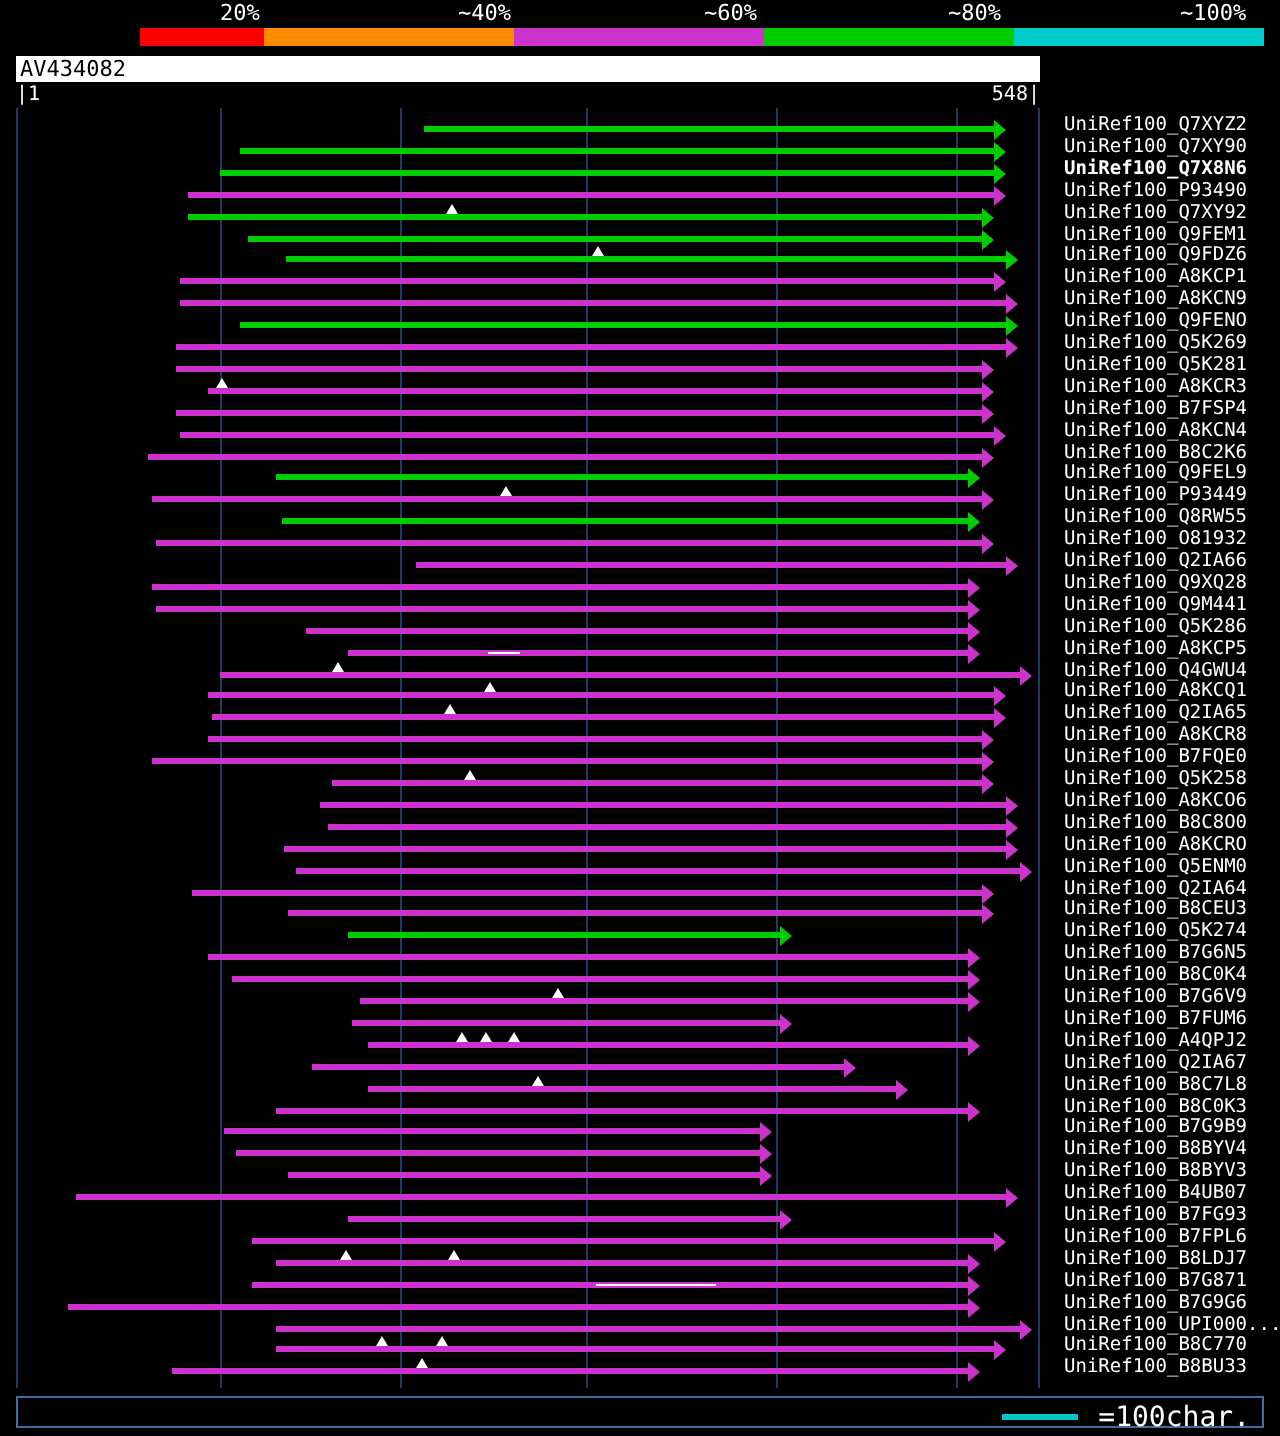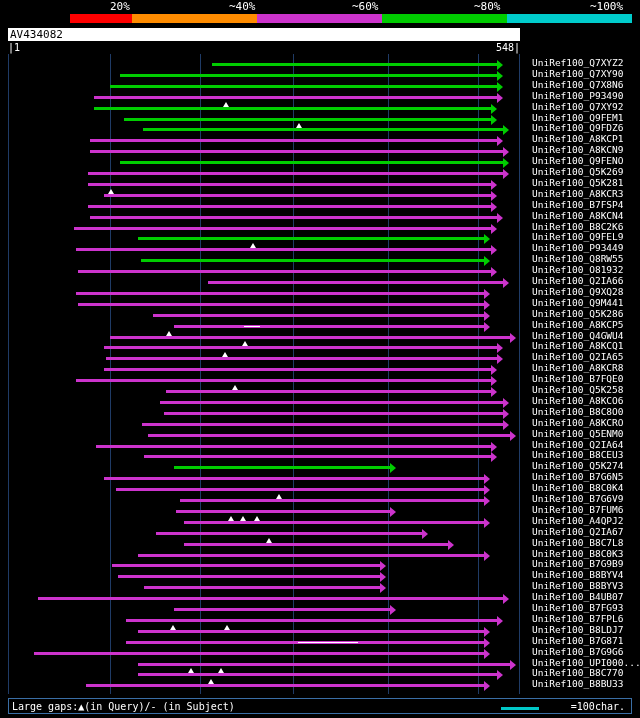--- a/index.html
+++ b/index.html
@@ -31,21 +31,21 @@
   .dash{position:absolute;top:4px;height:1px;background:#fff;}
 
   
   .labels{position:absolute;left:532px;top:54px;width:116px;height:640px;}
   .labels div{position:absolute;left:0;font-size:9.5px;line-height:10px;color:#fff;white-space:nowrap;}
 
   
   .footer{position:absolute;left:8px;bottom:4px;width:624px;height:16px;border:1px solid #3a6ea5;box-sizing:border-box;}
   .footer .ftext{position:absolute;left:3px;top:2px;font-size:10px;color:#fff;}
   .footer .fline{position:absolute;right:92px;top:8px;width:38px;height:3px;background:#00c8c8;}
-  .footer .fscale{position:absolute;right:6px;top:2px;font-size:10px;color:#fff;}
+  .footer .fscale{position:absolute;right:6px;top:2px;font-size:14px;color:#fff;}
 </style>
 </head>
 <body>
 
 <div id="root">
 
   <div class="scale-wrap">
     <div class="scale-labels">
         <span style="left: 110px;">20%</span>
         <span style="left: 229px;">~40%</span>
@@ -328,21 +328,21 @@
       <div class="row" style="top: 627.3px;">
         <div class="bar" style="left: 78px; width: 398px; background: rgb(204, 51, 204);"></div>
         <div class="arrow" style="left: 476px; border-left: 6px solid rgb(204, 51, 204);"></div>
         <div class="tick" style="left: 200px;"></div>
       </div>
     </div>
 
   <div class="labels">
       <div style="top: 4px;">UniRef100_Q7XYZ2</div>
       <div style="top: 14.9px;">UniRef100_Q7XY90</div>
-      <div style="top: 25.8px;">UniRef100_Q7X8N6</div>
+      <div style="top: 25.8px; font-weight: bold;">UniRef100_Q7X8N6</div>
       <div style="top: 36.7px;">UniRef100_P93490</div>
       <div style="top: 47.6px;">UniRef100_Q7XY92</div>
       <div style="top: 58.5px;">UniRef100_Q9FEM1</div>
       <div style="top: 69.4px;">UniRef100_Q9FDZ6</div>
       <div style="top: 80.3px;">UniRef100_A8KCP1</div>
       <div style="top: 91.2px;">UniRef100_A8KCN9</div>
       <div style="top: 102.1px;">UniRef100_Q9FENO</div>
       <div style="top: 113px;">UniRef100_Q5K269</div>
       <div style="top: 123.9px;">UniRef100_Q5K281</div>
       <div style="top: 134.8px;">UniRef100_A8KCR3</div>
@@ -387,18 +387,17 @@
       <div style="top: 559.9px;">UniRef100_B7FPL6</div>
       <div style="top: 570.8px;">UniRef100_B8LDJ7</div>
       <div style="top: 581.7px;">UniRef100_B7G871</div>
       <div style="top: 592.6px;">UniRef100_B7G9G6</div>
       <div style="top: 603.5px;">UniRef100_UPI000...</div>
       <div style="top: 614.4px;">UniRef100_B8C770</div>
       <div style="top: 625.3px;">UniRef100_B8BU33</div>
     </div>
 
   <div class="footer">
-    <span class="ftext">Large gaps:▲(in Query)/- (in Subject)</span>
     <span class="fline"></span>
     <span class="fscale">=100char.</span>
   </div>
 
 </div>
 
 </body></html>

